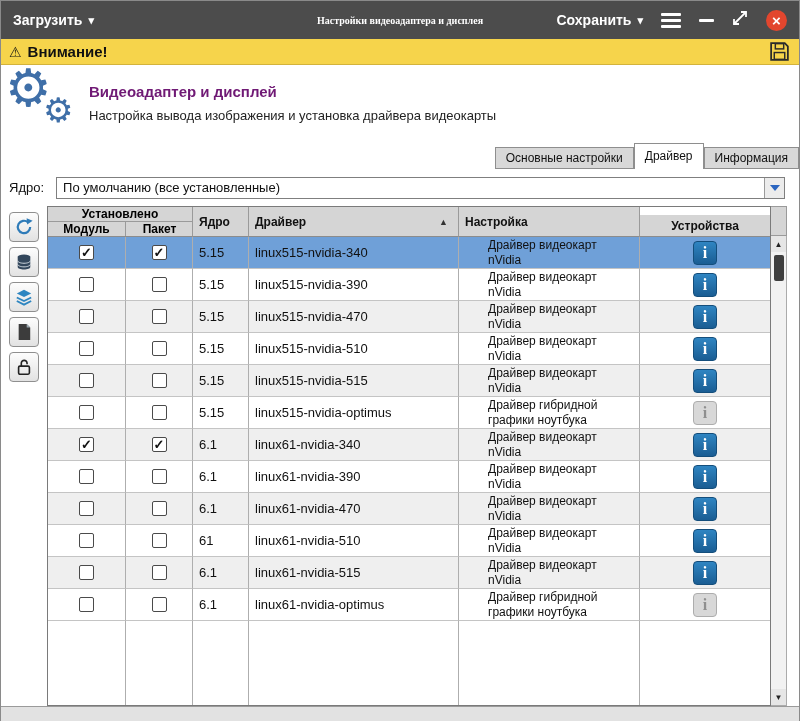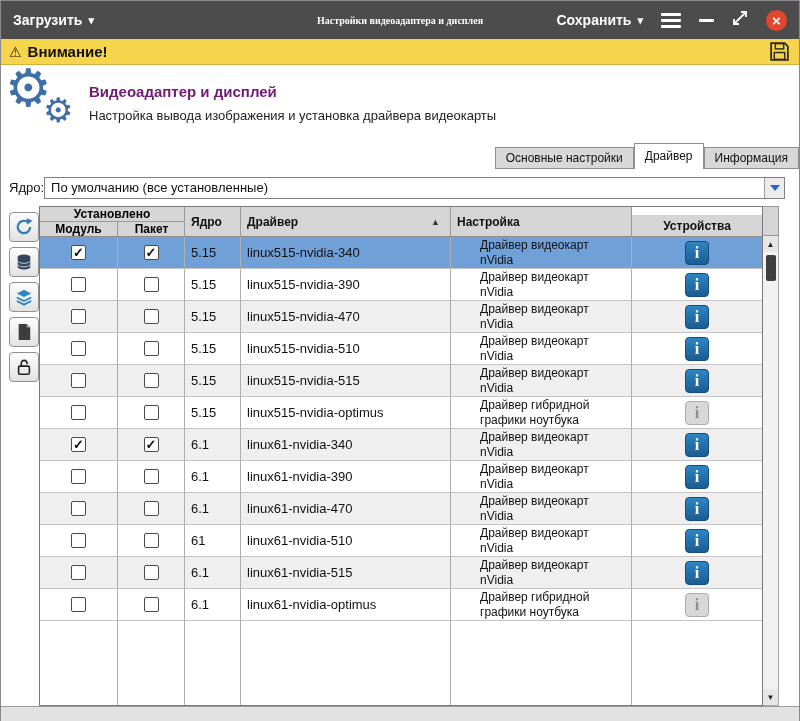--- a/index.html
+++ b/index.html
@@ -32,29 +32,29 @@
   .ah-text { display:flex; flex-direction:column; gap:8px; }
   .ah-title { font-size:15px; font-weight:bold; color:#701a75; }
   .ah-sub { font-size:13px; color:#222; }
 
   
   .tabstrip { height:28px; display:flex; align-items:flex-end; padding-left:30px; background:#fff; flex:0 0 auto;justify-content:flex-end; }
   .tab { height:22px; line-height:20px; padding:0 10px; font-size:12px; border:1px solid #8e8e8e; background:#d8d8d8; color:#111; cursor:default; }
   .tab.active { height:26px; line-height:24px; background:#fff; border-bottom:none; font-size:12px; }
 
   
-  .kernelrow { height:37px; display:flex; align-items:center; padding:0 14px 0 8px; gap:0; background:#fff; flex:0 0 auto; }
+  .kernelrow { height:37px; display:flex; align-items:center; padding:0 14px 0 8px; gap:12px; background:#fff; flex:0 0 auto; }
   .kernel-label { font-size:13px; color:#111; white-space:nowrap; }
   .select { flex:1; height:22px; border:1px solid #7f7f7f; background:#fff; display:flex; align-items:stretch; }
   .select-text { flex:1; font-size:13px; line-height:20px; padding:0 6px; color:#111; white-space:nowrap; overflow:hidden; }
   .select-arrow { width:20px; background:#ececec; border-left:1px solid #9a9a9a; display:flex; align-items:center; justify-content:center; }
   .select-arrow span { width:0; height:0; border-left:5px solid transparent; border-right:5px solid transparent; border-top:6px solid #2b65c0; }
 
   
-  .contentrow { flex:1 1 auto; display:flex; align-items:flex-start; padding-left:8px; background:#fff; }
+  .contentrow { flex:1 1 auto; display:flex; align-items:flex-start; padding-left:8px; gap:8px; background:#fff; }
   .sidebar { width:30px; display:flex; flex-direction:column; gap:5px; padding-top:6px; flex:0 0 auto; }
   .tool-btn { width:30px; height:30px; border:1px solid #8f8f8f; border-radius:4px; background:linear-gradient(#fdfdfd,#e2e2e2); display:flex; align-items:center; justify-content:center; }
 
   .tablewrap { display:flex; height:500px; }
   .table { width:724px; height:500px; border:1px solid #7a7a7a; display:flex; flex-direction:column; background:#fff; }
   .thead { display:grid; grid-template-columns:78px 67px 56px 210px 181px 130px; height:30px; flex:0 0 auto; }
   .th { background:#d5d5d5; font-size:12px; font-weight:bold; color:#111; display:flex; align-items:center; padding:0 6px; border-right:1px solid #9a9a9a; border-bottom:1px solid #8c8c8c; }
   .th:last-child { border-right:none;margin-top:8px; }
   .group-col { grid-column:1 / 3; display:flex; flex-direction:column; background:#d5d5d5; border-right:1px solid #9a9a9a; border-bottom:1px solid #8c8c8c; }
   .group-label { height:15px; line-height:14px; text-align:center; font-size:12px; font-weight:bold; border-bottom:1px solid #9a9a9a; }

